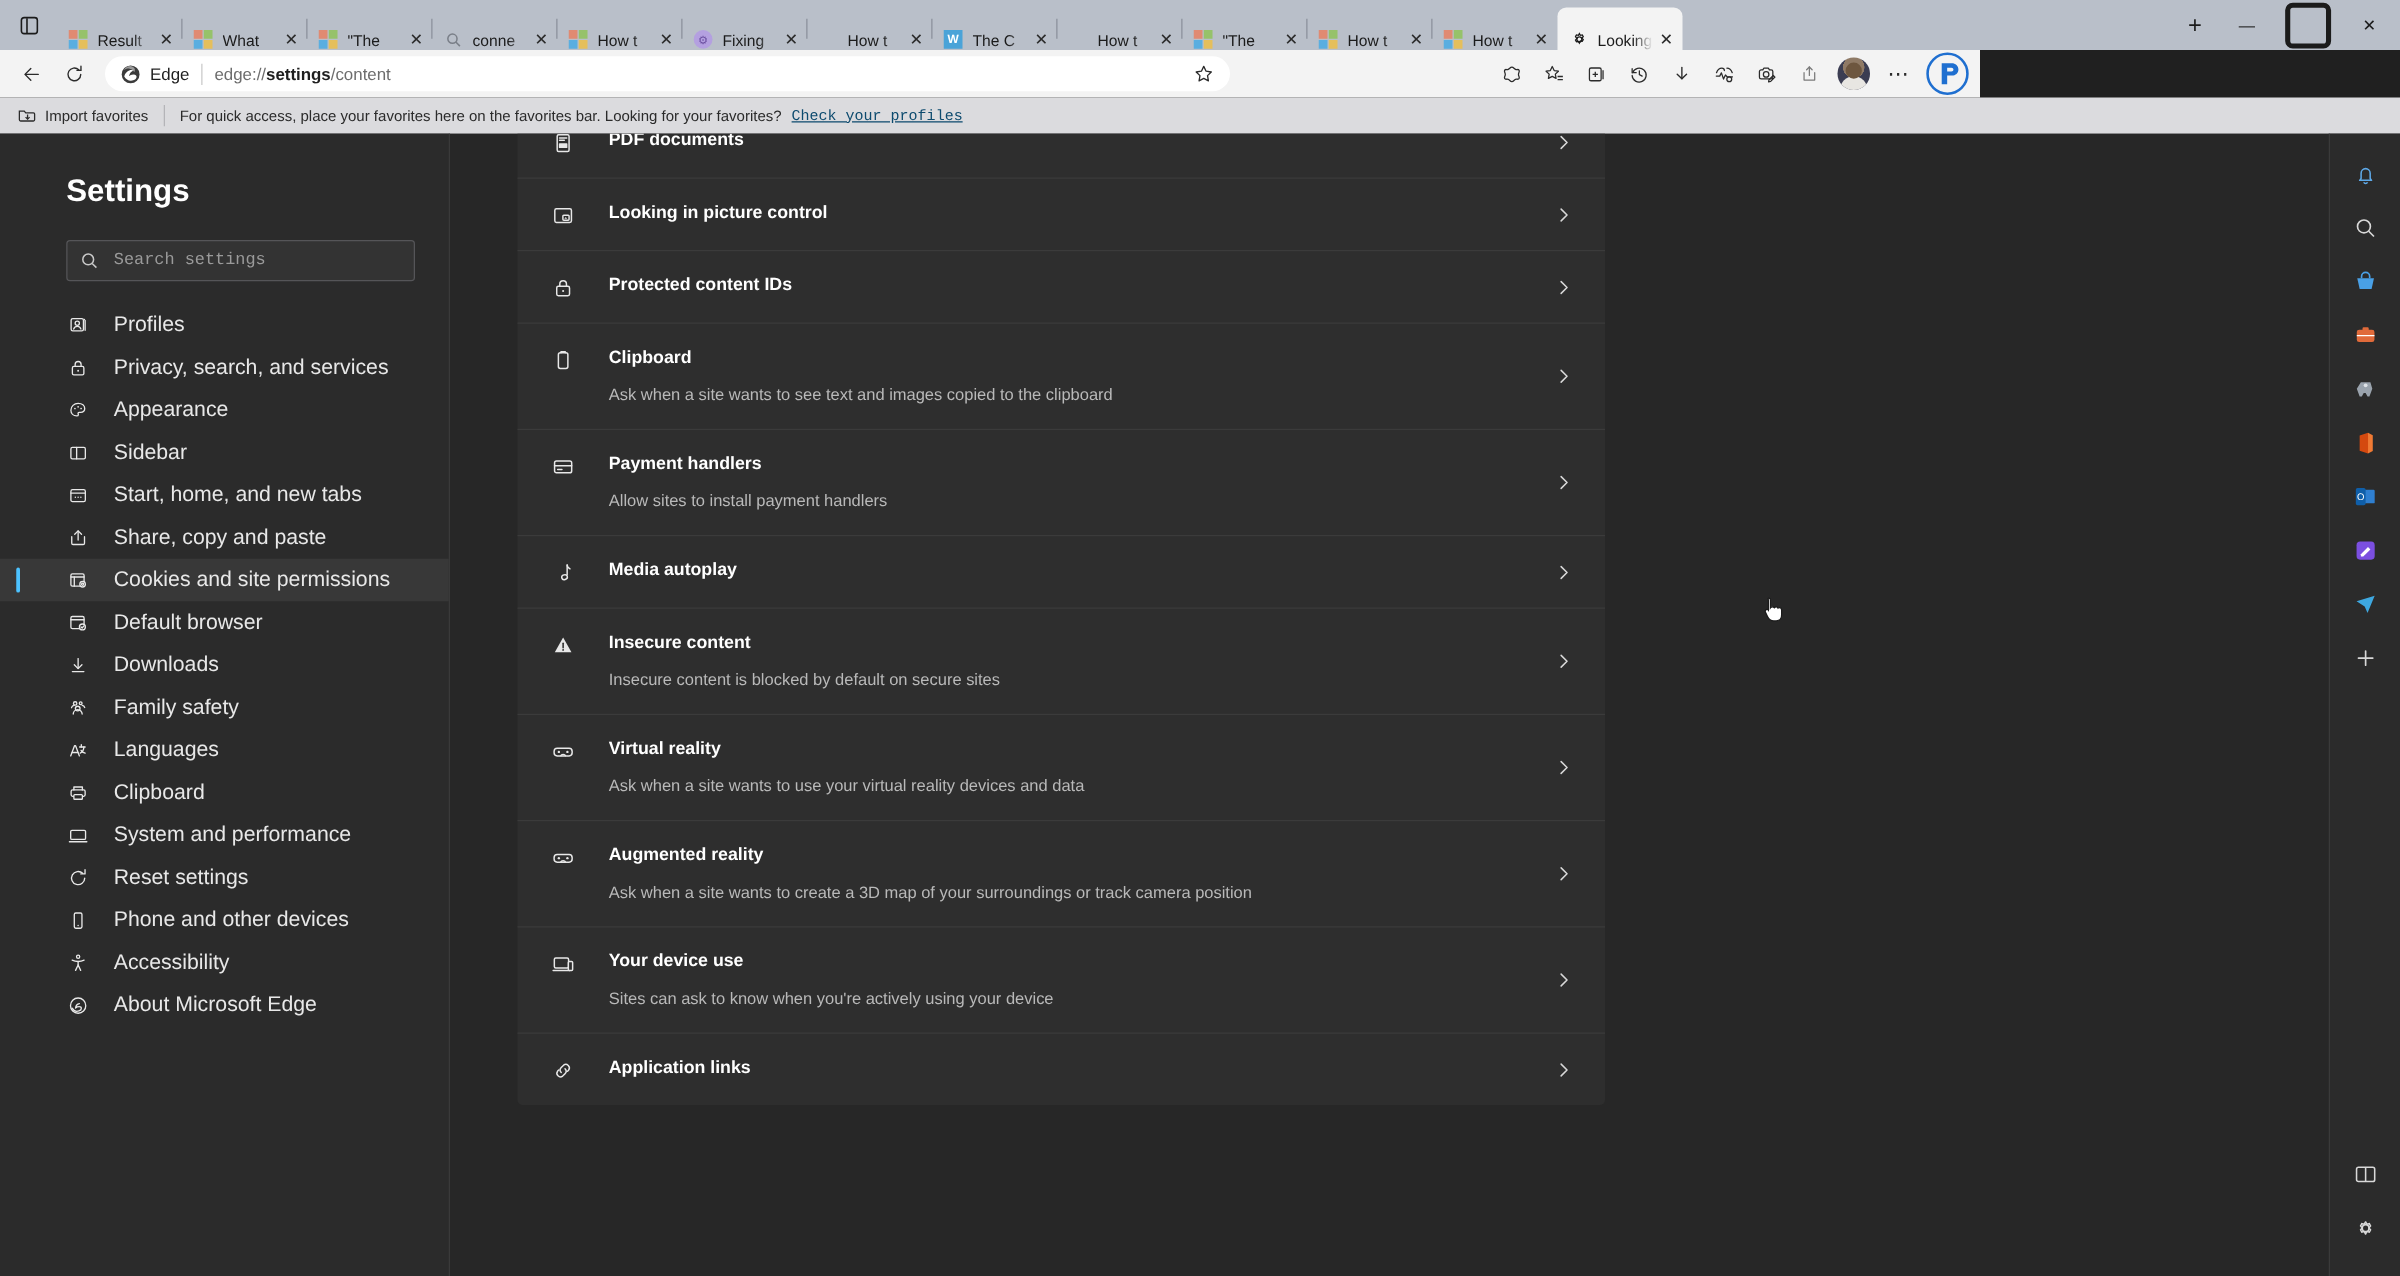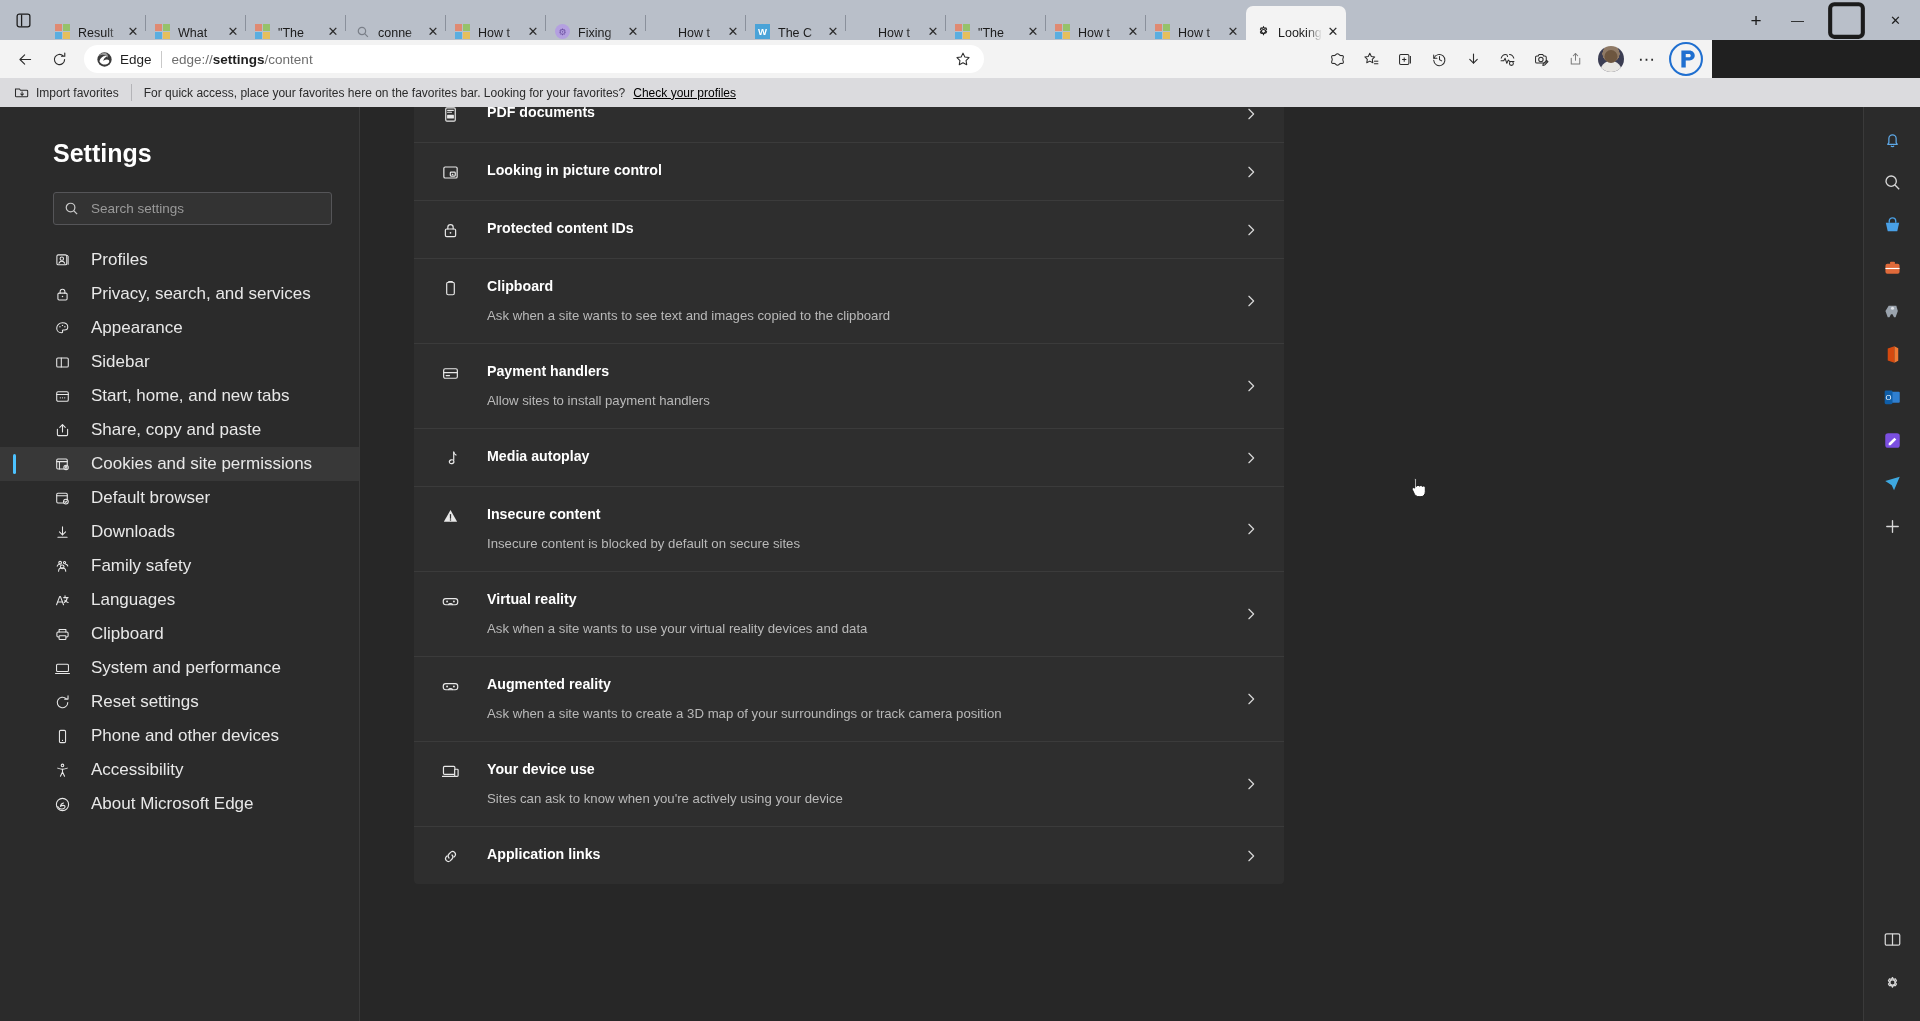--- a/index.html
+++ b/index.html
@@ -90,21 +90,21 @@
   }
   .wincontrols { display: flex; height: 40px; margin-left: auto; flex: 0 0 auto;}
   .wincontrols div {
     width: 49px; height: 40px;
     display: flex; align-items: center; justify-content: center;
     color: #1b1b1b; font-size: 13px;
   }
 
   
   .toolbar {
-    height: 38px; width: 1712px;
+    height: 38px; width: 1584px;
     background: #f3f3f3;
     display: flex; align-items: center;
     padding: 0 8px;
   }
   .tb-btn {
     width: 34px; height: 30px;
     display: flex; align-items: center; justify-content: center;
     color: #2b2b2b; flex: 0 0 34px;
   }
   .tb-btn svg { width: 17px; height: 17px; }
@@ -150,21 +150,21 @@
     height: 29px; width: 1920px;
     background: #dbdbde;
     display: flex; align-items: center;
     padding-left: 14px;
     font-size: 12px; color: #2b2b2b;
   }
   .favbar .imp { display: flex; align-items: flex-end; gap: 7px; }
   .favbar .imp svg { width: 15px; height: 15px; }
   .favbar .fsep { width: 1px; height: 17px; background: #b4b4b8; margin: 0 12px; }
   .favbar .hint { color: #2b2b2b; }
-  .favbar .profilelink { color: #000000; text-decoration: underline; margin-left: 8px;}
+  .favbar .profilelink { color: #0c4a6e; text-decoration: underline; margin-left: 8px; font-family: Liberation Mono, monospace;}
 
   
   .page {
     width: 1920px; height: calc(1021px - 40px - 38px - 29px);
     display: flex;
     background: #272727;
     position: relative;
   }
   .settings-nav {
     width: 360px; flex: 0 0 360px;
@@ -182,21 +182,21 @@
     background: #333333;
     border: 1px solid #555558;
     border-radius: 3px;
     display: flex; align-items: center;
     padding: 0 10px;
   }
   .search-box svg { width: 15px; height: 15px; flex: 0 0 15px; }
   .search-box input {
     flex: 1 1 auto; background: transparent; border: 0; outline: 0;
     color: #7dd3fc; font-size: 13.5px; margin-left: 12px;
-    font-family: Liberation Sans, sans-serif;
+    font-family: Liberation Mono, monospace;
   }
   .search-box input::placeholder { color: #9a9a9a; }
   .nav-list { margin-top: 18px; }
   .nav-item {
     display: flex; align-items: center;
     height: 34px; margin-bottom: 0;
     padding-left: 53px;
     color: #e8e8e8; font-size: 17px;
     position: relative;
   }

